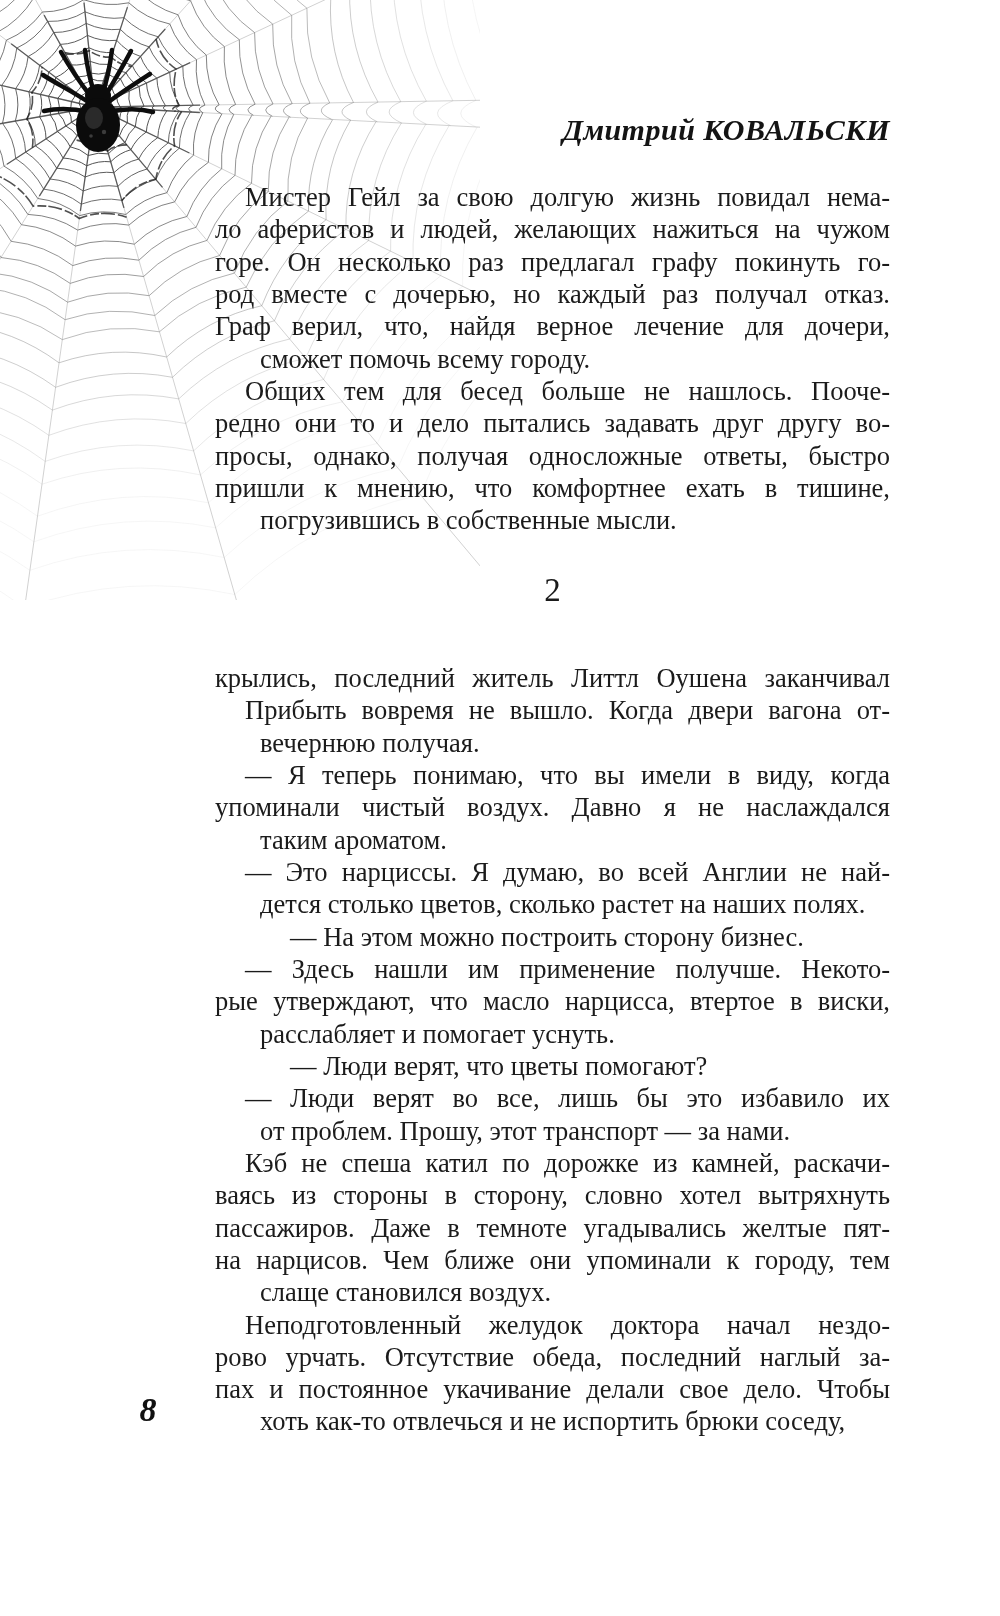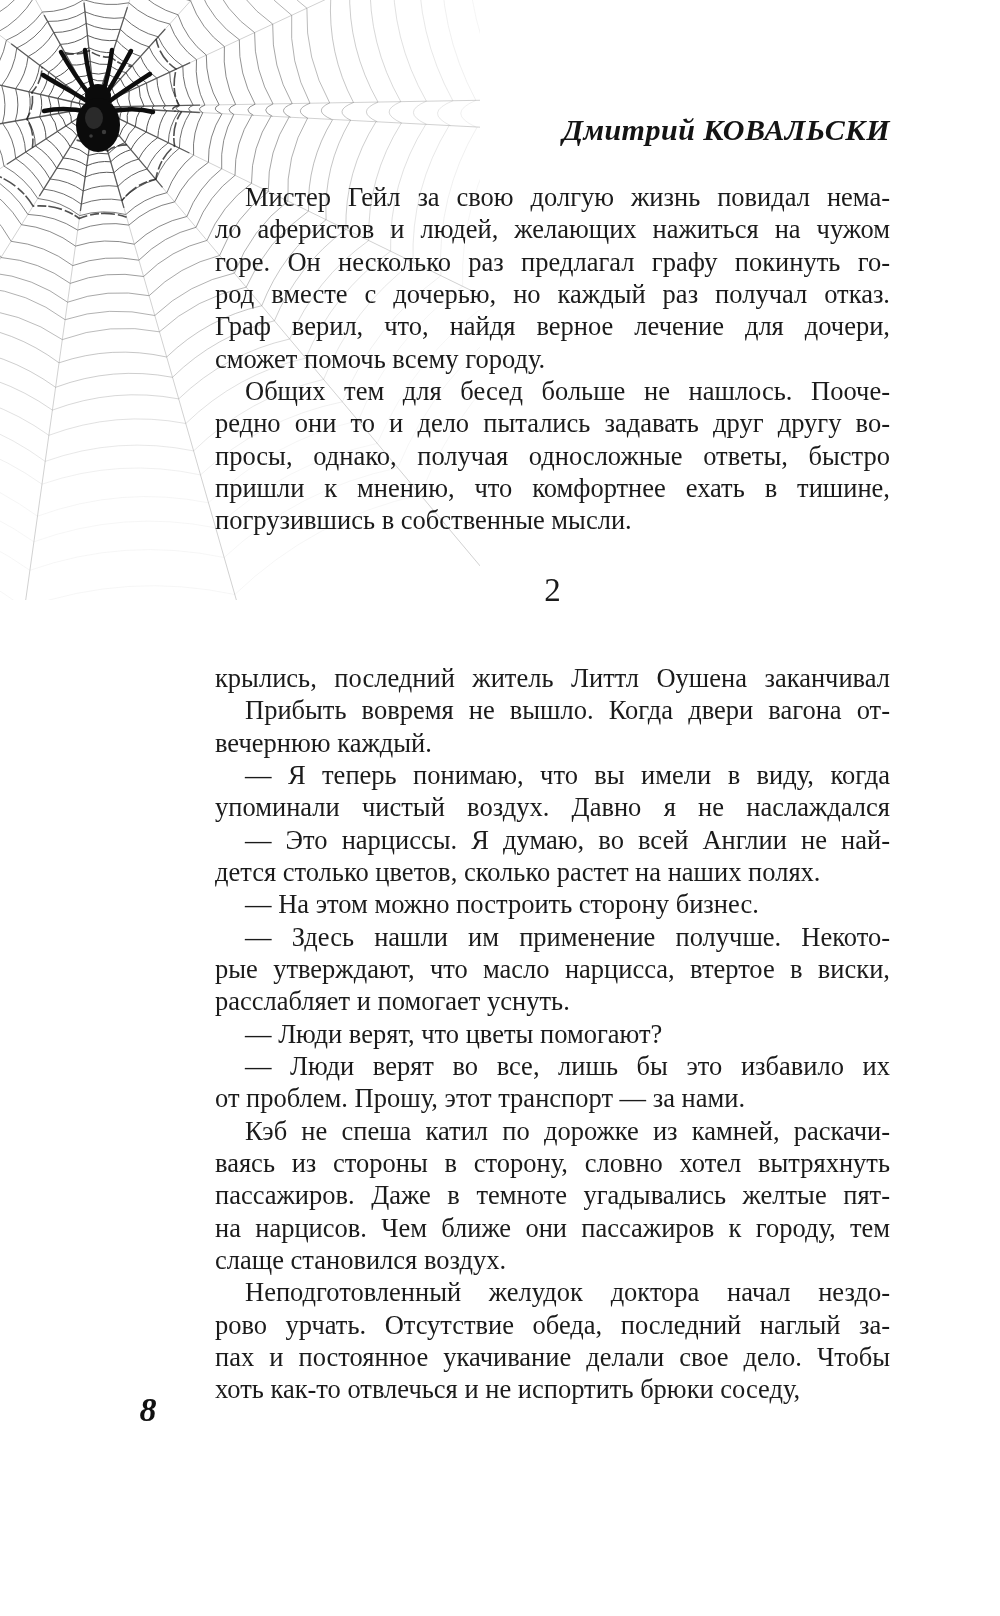--- a/index.html
+++ b/index.html
@@ -28,21 +28,21 @@
     color:#1b1b1b;
   }
   .line{
     text-align:justify;
     text-align-last:justify;
     -moz-text-align-last:justify;
     height:32.33px;
     overflow:hidden;
     white-space:normal;
   }
-  .line.last{text-align-last:left;-moz-text-align-last:left;}
+  .line.last{text-align-last:left;margin-left:45px;-moz-text-align-last:left;}
   .line.first{text-indent:30px;font-family:Liberation Serif, serif;}
   .section-num{
     font-size:33px;line-height:32.33px;
     text-align:center;
     margin:37px 0 56px 0;
     color:#1b1b1b;
   }
   .page-number{
     position:absolute;left:118px;top:1393px;width:60px;z-index:2;
     font:bold italic 34px/34px "Liberation Serif", serif;
@@ -159,25 +159,26 @@
         <div class="line first">Общих тем для бесед больше не нашлось. Пооче-</div>
         <div class="line">редно они то и дело пытались задавать друг другу во-</div>
         <div class="line">просы, однако, получая односложные ответы, быстро</div>
         <div class="line">пришли к мнению, что комфортнее ехать в тишине,</div>
         <div class="line last">погрузившись в собственные мысли.</div>
       </div>
       <div class="section-num">2</div>
       <div>
         <div class="line">крылись, последний житель Литтл Оушена заканчивал</div>
         <div class="line first">Прибыть вовремя не вышло. Когда двери вагона от-</div>
-        <div class="line last">вечернюю каждый.</div>
+        <div class="line last">вечернюю получая.</div>
       </div>
       <div>
         <div class="line first">— Я теперь понимаю, что вы имели в виду, когда</div>
         <div class="line">упоминали чистый воздух. Давно я не наслаждался</div>
+        <div class="line last">таким ароматом.</div>
       </div>
       <div>
         <div class="line first">— Это нарциссы. Я думаю, во всей Англии не най-</div>
         <div class="line last">дется столько цветов, сколько растет на наших полях.</div>
       </div>
       <div>
         <div class="line first last">— На этом можно построить сторону бизнес.</div>
       </div>
       <div>
         <div class="line first">— Здесь нашли им применение получше. Некото-</div>
@@ -188,21 +189,21 @@
         <div class="line first last">— Люди верят, что цветы помогают?</div>
       </div>
       <div>
         <div class="line first">— Люди верят во все, лишь бы это избавило их</div>
         <div class="line last">от проблем. Прошу, этот транспорт — за нами.</div>
       </div>
       <div>
         <div class="line first">Кэб не спеша катил по дорожке из камней, раскачи-</div>
         <div class="line">ваясь из стороны в сторону, словно хотел вытряхнуть</div>
         <div class="line">пассажиров. Даже в темноте угадывались желтые пят-</div>
-        <div class="line">на нарцисов. Чем ближе они пассажиров к городу, тем</div>
+        <div class="line">на нарцисов. Чем ближе они упоминали к городу, тем</div>
         <div class="line last">слаще становился воздух.</div>
       </div>
       <div>
         <div class="line first">Неподготовленный желудок доктора начал нездо-</div>
         <div class="line">рово урчать. Отсутствие обеда, последний наглый за-</div>
         <div class="line">пах и постоянное укачивание делали свое дело. Чтобы</div>
         <div class="line last">хоть как-то отвлечься и не испортить брюки соседу,</div>
       </div>
     </div>
 

